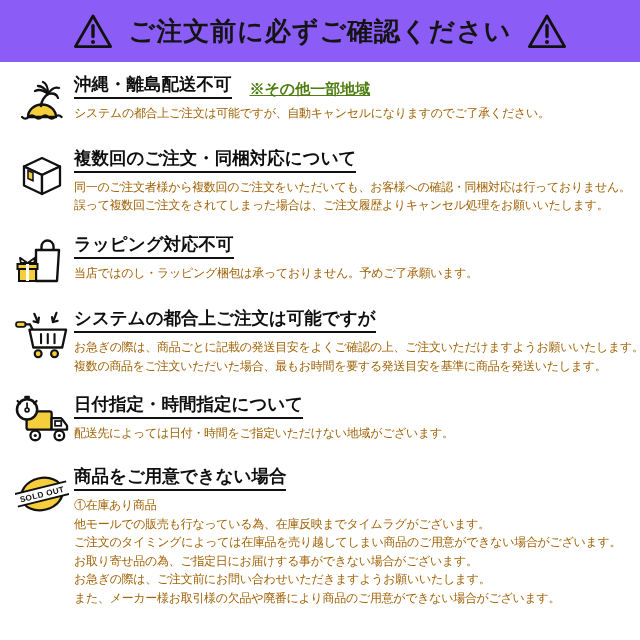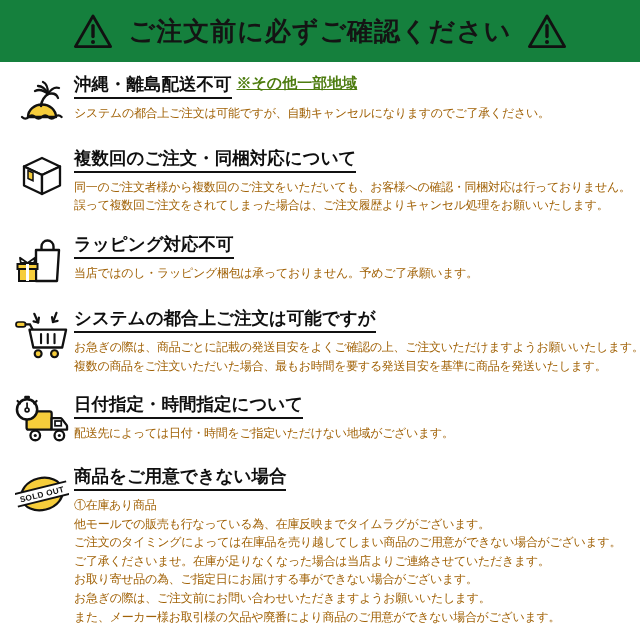--- a/index.html
+++ b/index.html
@@ -2,30 +2,30 @@
 <html><head>
 <meta charset="utf-8">
 <style>
   * { margin:0; padding:0; box-sizing:border-box; }
   html, body { width:640px; }
   body {
     height:640px; overflow:hidden; background:#ffffff;
     font-family:"Liberation Sans", sans-serif; color:#1c1c1c;
   }
   .header {
-    height:62px; background:#15803d;
+    height:62px; background:#8b5cf6;
     display:flex; align-items:center; justify-content:center; gap:15px;
   }
   .header-title { font-size:26px; font-weight:bold; color:#141414; letter-spacing:1px; }
   .warn-svg { display:block; }
   .content { padding:12px 5px 0 10px; }
   .section { display:flex; margin-bottom:19px; }
   .icon-col { flex:0 0 64px; display:flex; justify-content:center; align-items:flex-start; padding-top:1px; }
   .sec-main { flex:1; min-width:0; }
-  .sec-title-row { display:flex; align-items:flex-start; gap:5px; margin-bottom:5px; }
+  .sec-title-row { display:flex; align-items:flex-end; gap:18px; margin-bottom:5px; }
   .sec-title {
     font-size:17.5px; font-weight:bold; color:#0f0f0f;
     border-bottom:2px solid #111; padding-bottom:1px; line-height:1.25;
     display:inline-block;
   }
   .sec-suffix { font-size:15px; font-weight:bold; color:#4d7c0f;text-decoration:underline; }
   .body-line {
     font-size:12px; line-height:1.55; letter-spacing:-0.3px;
     white-space:nowrap; color:#a16207;
   }
@@ -187,21 +187,20 @@
         </g>
       </svg>
     </div>
     <div class="sec-main">
       <div class="sec-title-row">
         <span class="sec-title">商品をご用意できない場合</span>
       </div>
       <div class="body-line">①在庫あり商品</div>
       <div class="body-line">他モールでの販売も行なっている為、在庫反映までタイムラグがございます。</div>
       <div class="body-line">ご注文のタイミングによっては在庫品を売り越してしまい商品のご用意ができない場合がございます。</div>
-      <div class="body-line">ご了承くださいませ。在庫が足りなくなった場合は当店よりご連絡させていただきます。</div>
       <div class="body-line">お取り寄せ品の為、ご指定日にお届けする事ができない場合がございます。</div>
       <div class="body-line">お急ぎの際は、ご注文前にお問い合わせいただきますようお願いいたします。</div>
       <div class="body-line">また、メーカー様お取引様の欠品や廃番により商品のご用意ができない場合がございます。</div>
 
     </div>
   </div>
 
 </div>
 
 </body></html>

